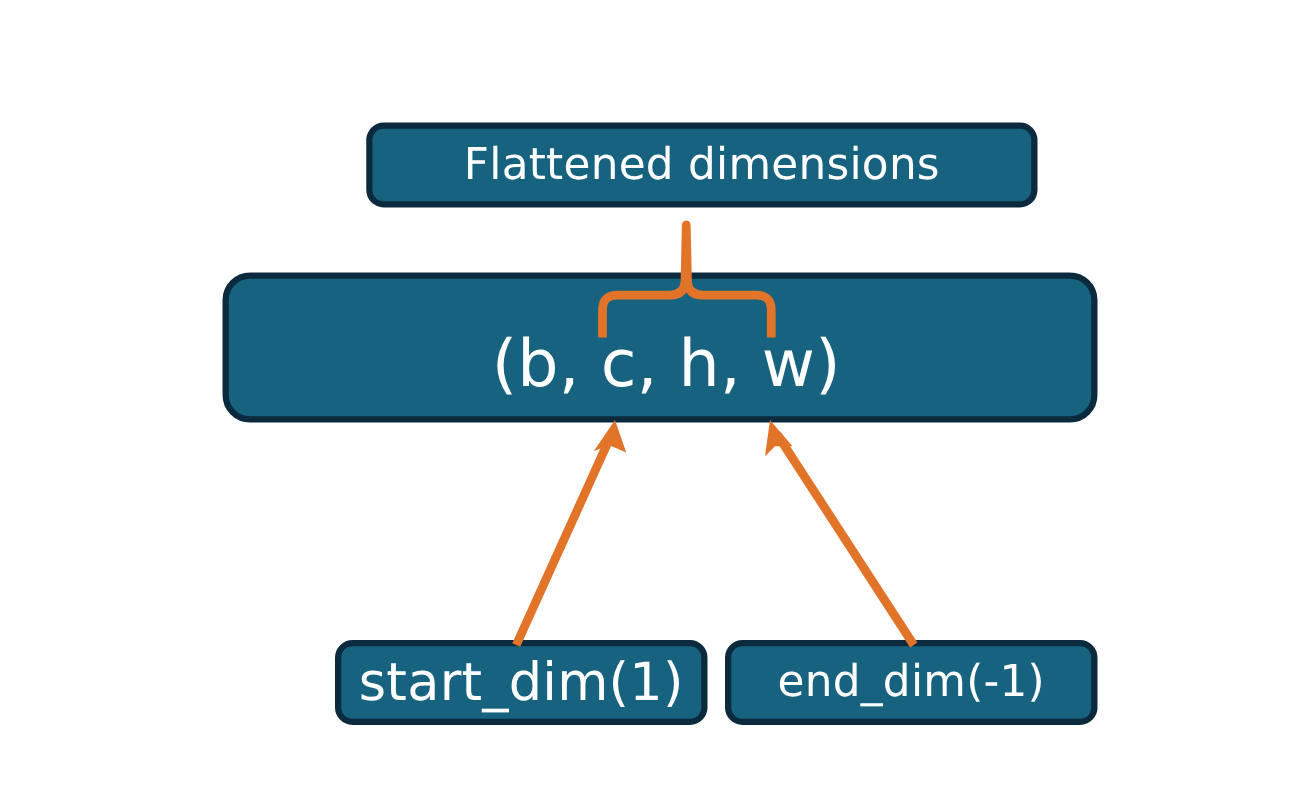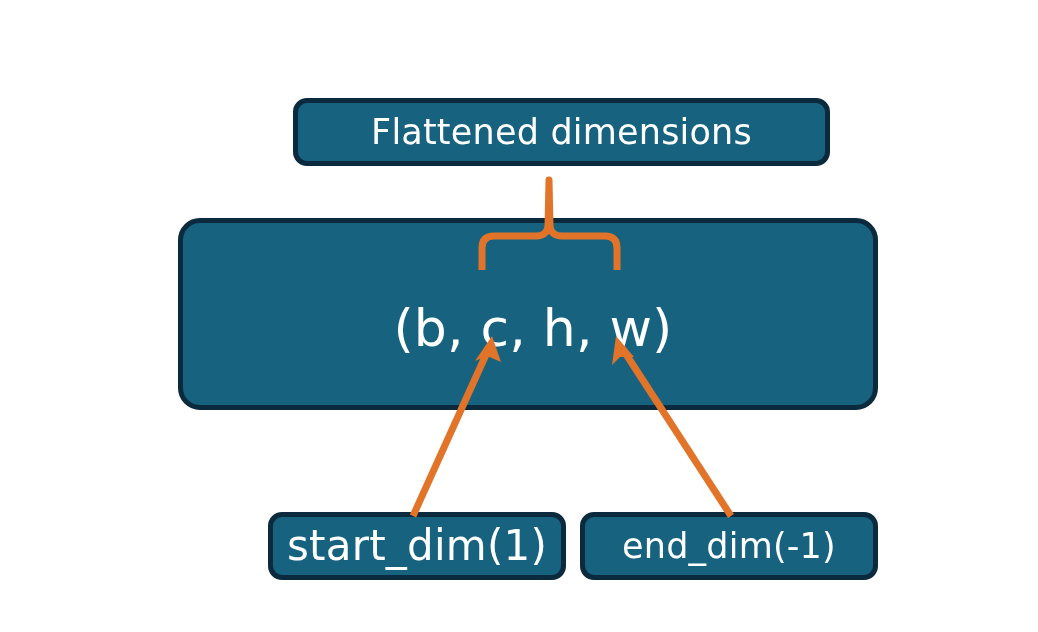--- a/index.html
+++ b/index.html
@@ -42,21 +42,21 @@
     width: 537px;
     height: 68px;
     border-radius: 14px;
   }
   #node-flattened .node-label { font-size: 35px; }
 
   #node-shape {
     left: 178px;
     top: 218px;
     width: 700px;
-    height: 192px;
+    height: 120px;
     border-radius: 22px;
     padding-left: 10px;
   }
   #node-shape .node-label {
     font-size: 52px;
     position: relative;
     top: 14px;
   }
 
   #node-start-dim {

